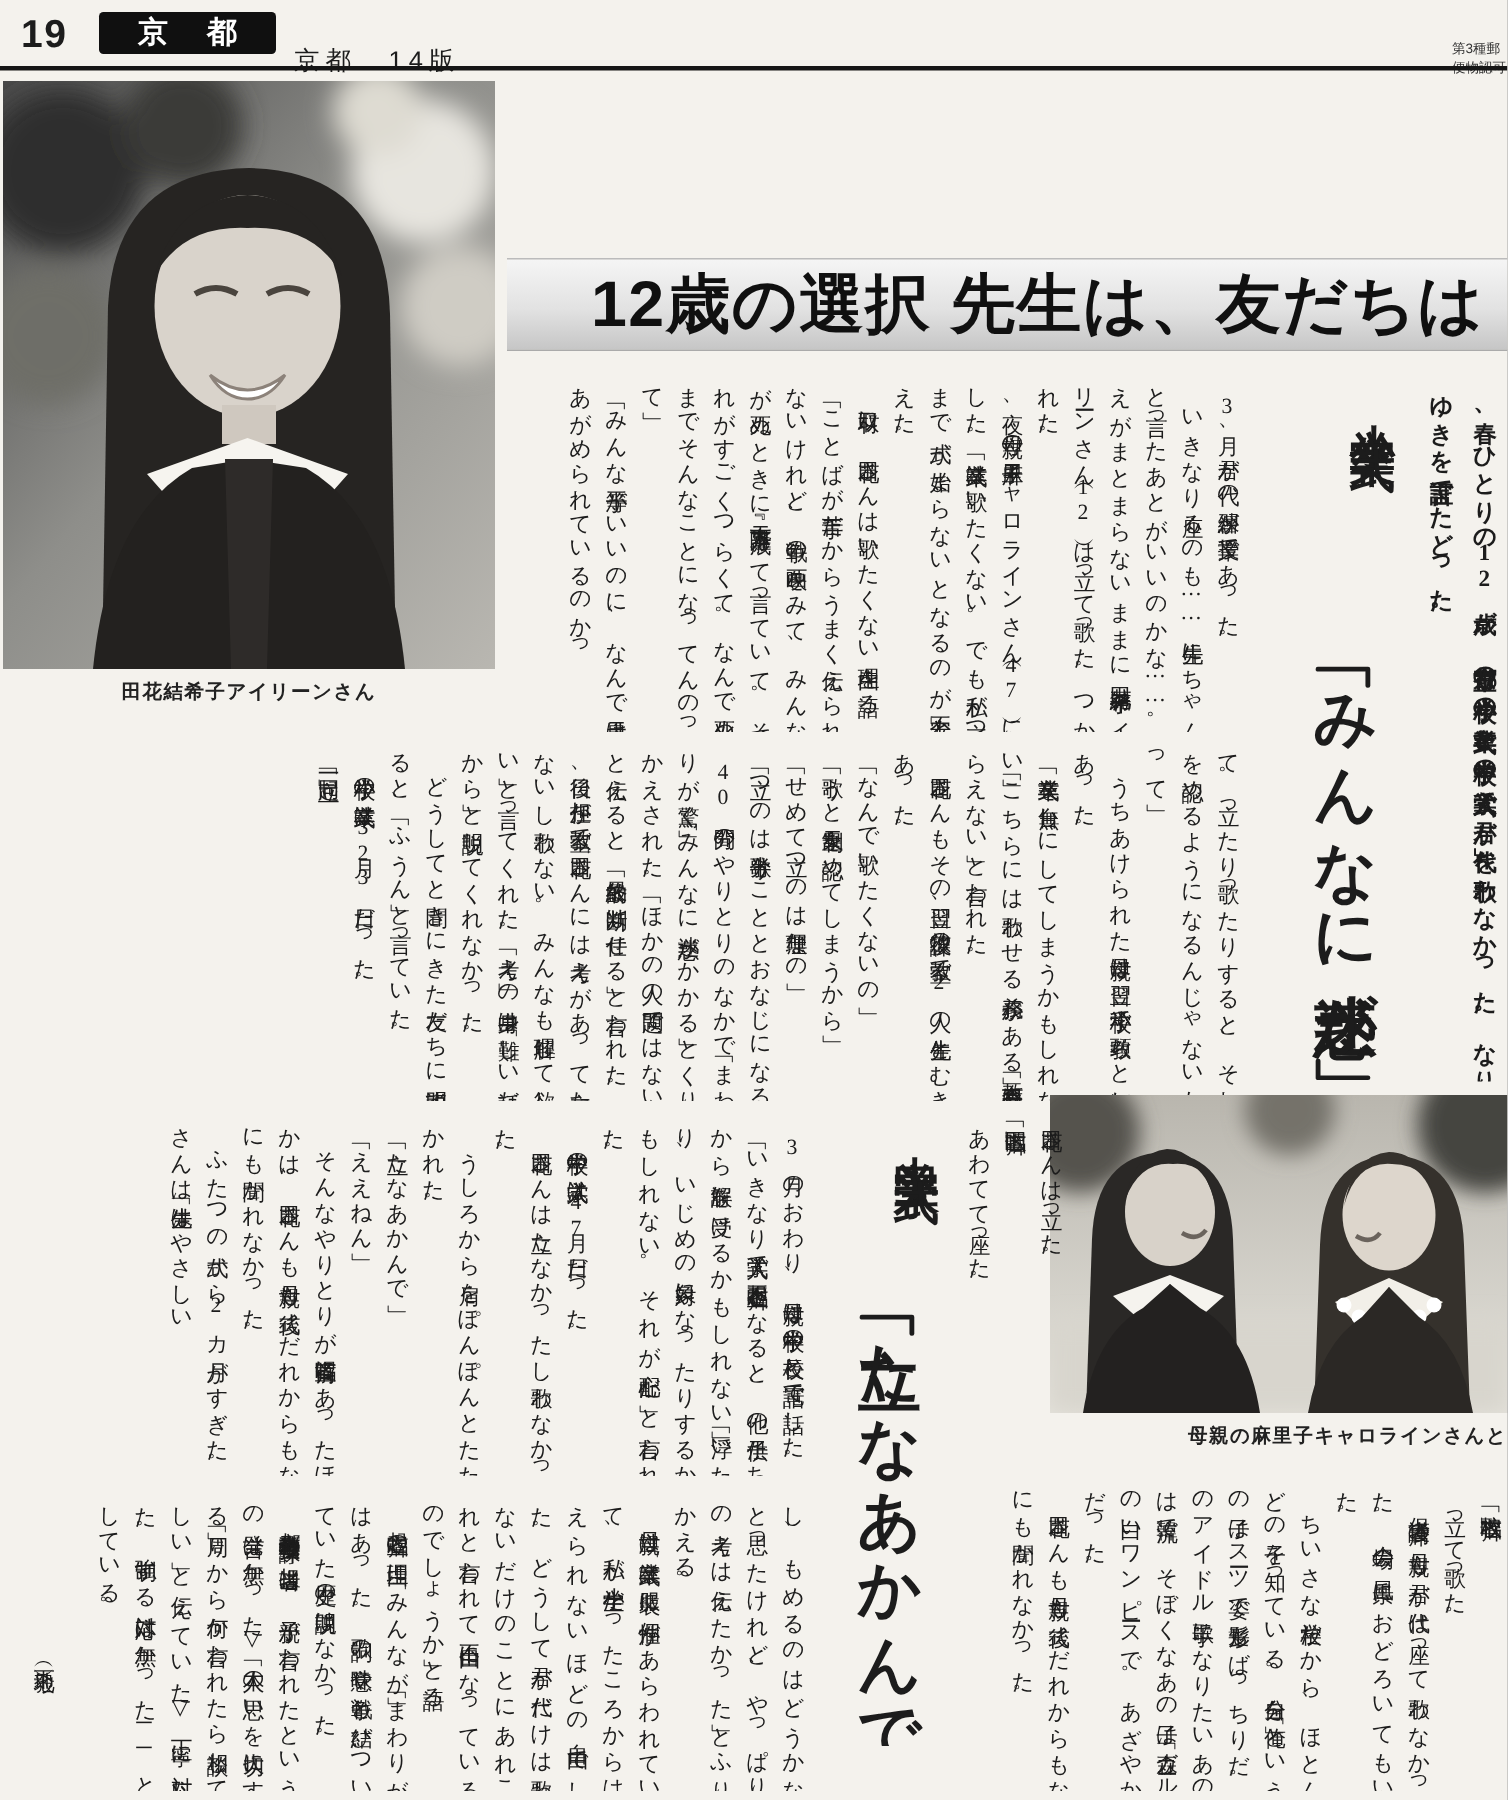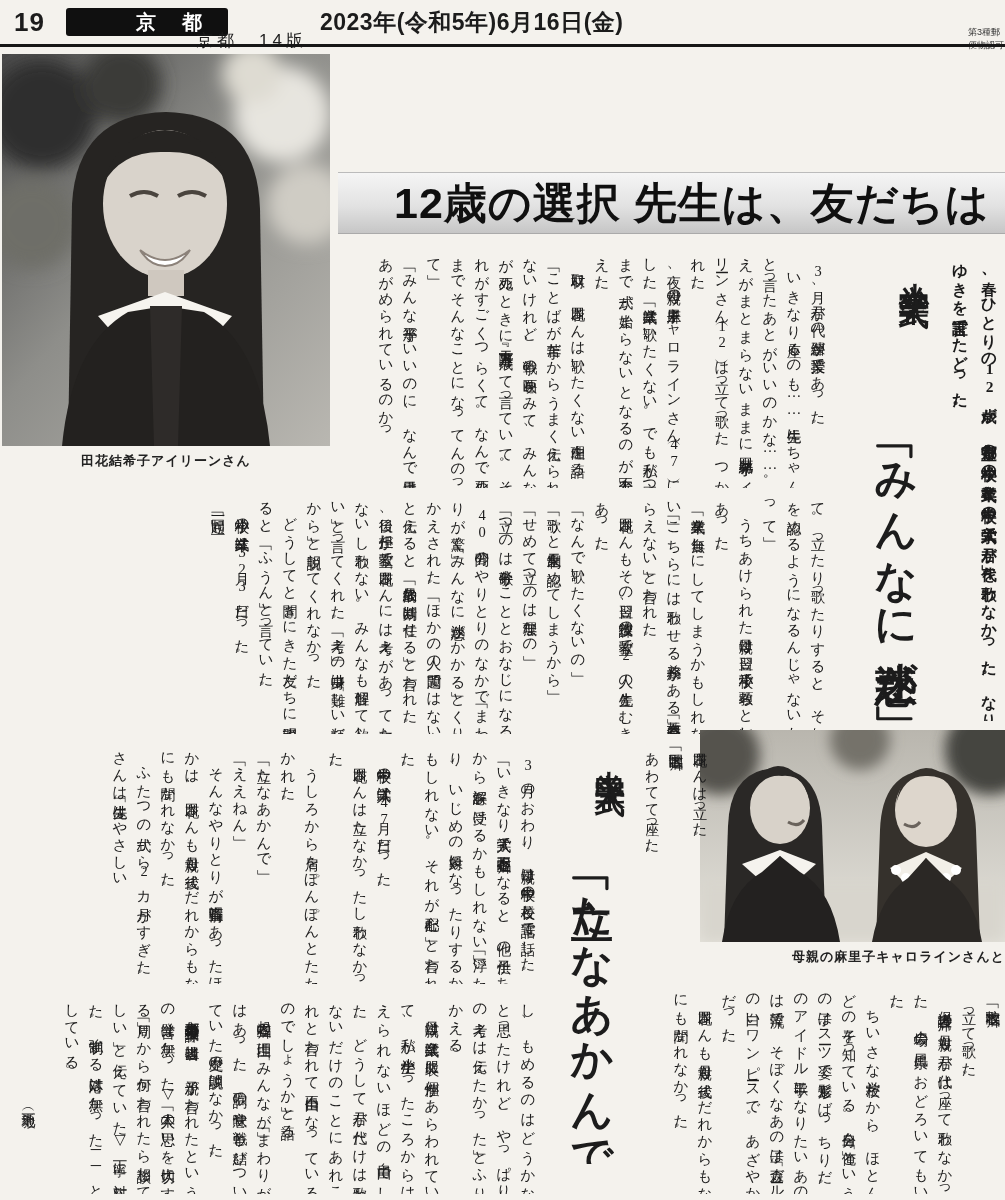--- a/index.html
+++ b/index.html
@@ -9,21 +9,21 @@
     background:#f4f2ed; overflow:hidden;
     font-family:"Liberation Serif","DejaVu Serif",serif;
     color:#1c1c1c;
   }
   
   .masthead{position:absolute;left:0;top:0;width:1005px;height:46px;}
   .masthead .rule{position:absolute;left:0;top:44px;width:1005px;height:3px;background:#161616;}
   .page-num{position:absolute;left:14px;top:7px;font-family:"Liberation Sans","DejaVu Sans",sans-serif;font-weight:bold;font-size:26px;letter-spacing:1px;}
   .section-box{position:absolute;left:66px;top:8px;width:118px;height:28px;background:#101010;color:#fff;
     font-family:"Liberation Sans","DejaVu Sans",sans-serif;font-weight:bold;font-size:20px;line-height:28px;
-    text-align:center;letter-spacing:26px;text-indent:26px;border-radius:3px;padding-left:44px;}
+    text-align:center;letter-spacing:26px;text-indent:26px;border-radius:3px;}
   .edition{position:absolute;left:196px;top:29px;font-family:"Liberation Sans","DejaVu Sans",sans-serif;font-size:17px;letter-spacing:4px;}
   .m-date{position:absolute;left:320px;top:7px;font-family:"Liberation Sans","DejaVu Sans",sans-serif;font-weight:bold;font-size:23px;letter-spacing:0.5px;}
   .paper-name{position:absolute;left:618px;top:5px;width:340px;font-size:31px;font-weight:bold;color:#6f6f6f;
     letter-spacing:62px;white-space:nowrap;text-shadow:0 0 1px #9a9a9a;}
   .permit{position:absolute;left:968px;top:26px;font-family:"Liberation Sans","DejaVu Sans",sans-serif;font-size:9px;color:#333;}
   
   .headline-main{position:absolute;left:336px;top:52px;width:668px;height:112px;
     font-size:70px;font-weight:bold;letter-spacing:2px;word-spacing:16px;line-height:108px;text-align:center;white-space:nowrap;}
   .headline-sub{position:absolute;left:338px;top:172px;width:675px;height:62px;
     background:linear-gradient(#f5f5f5,#e2e2e2 55%,#c6c6c6);border-top:1px solid #bbb;border-bottom:1px solid #aaa;
@@ -59,21 +59,20 @@
 </style>
 </head>
 <body>
 
 <div id="page">
 
   <div class="masthead">
     <span class="page-num">19</span>
     <span class="section-box">京都</span>
     <span class="edition">京都　14版</span>
-    <span class="m-date">2023年(令和5年)6月16日(金)</span>
     <span class="permit">第3種郵便物認可</span>
     <div class="rule"></div>
   </div>
 
   <div class="photo photo1">
     <svg width="328" height="392" viewBox="0 0 328 392" xmlns="http://www.w3.org/2000/svg">
       <defs>
         <linearGradient id="bg1" x1="0" y1="0" x2="1" y2="1">
           <stop offset="0" stop-color="#4a4a4a"></stop>
             <stop offset="0.45" stop-color="#8e8e8a"></stop>

